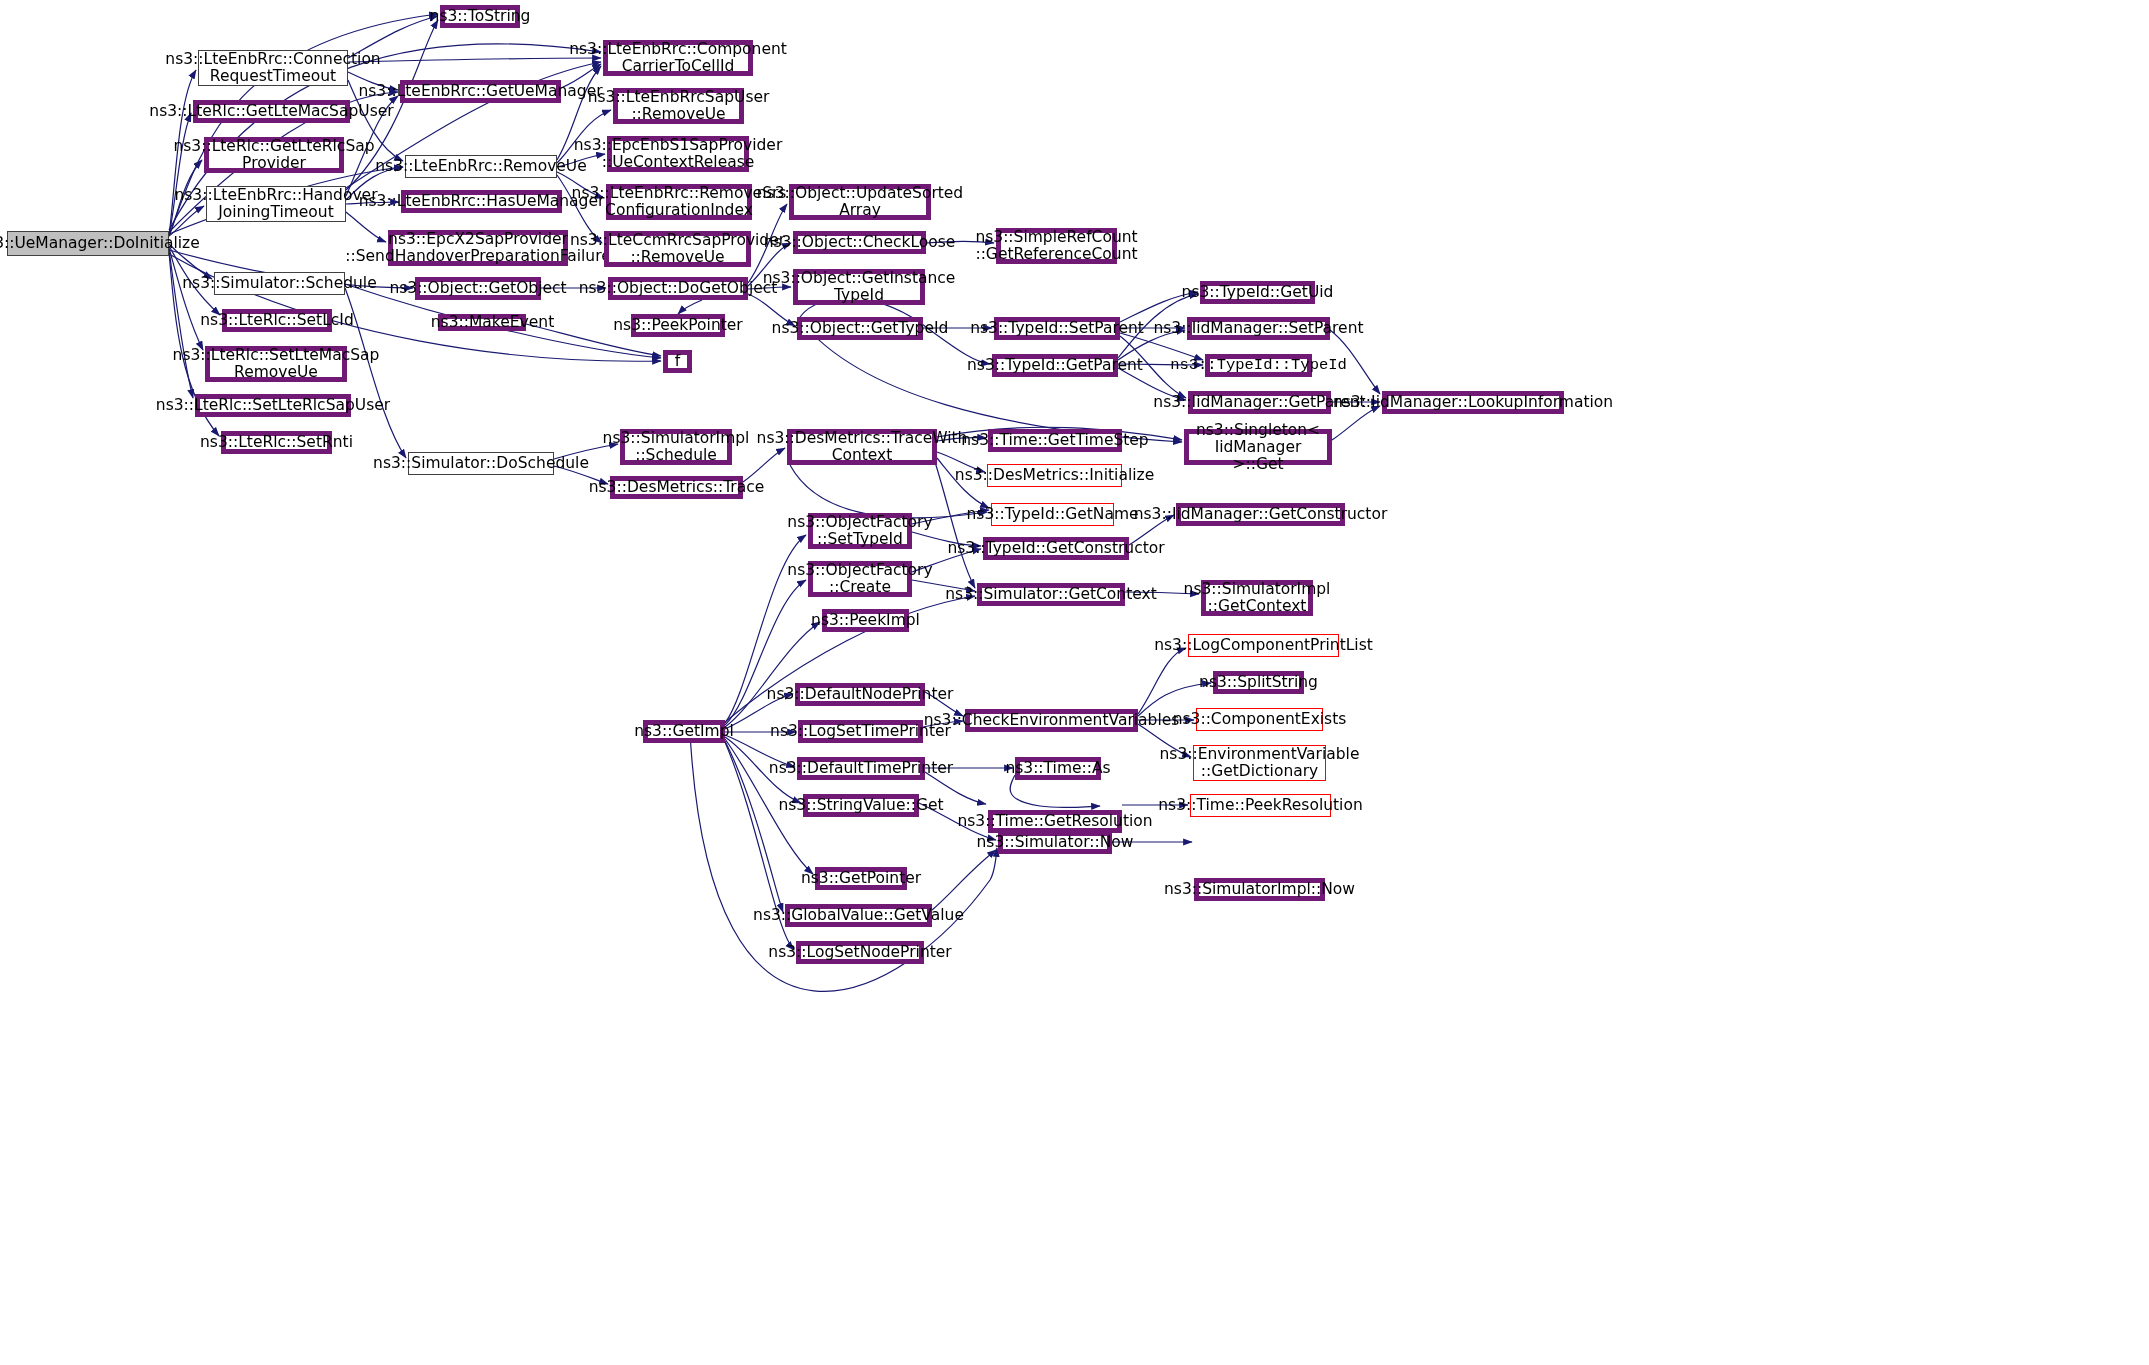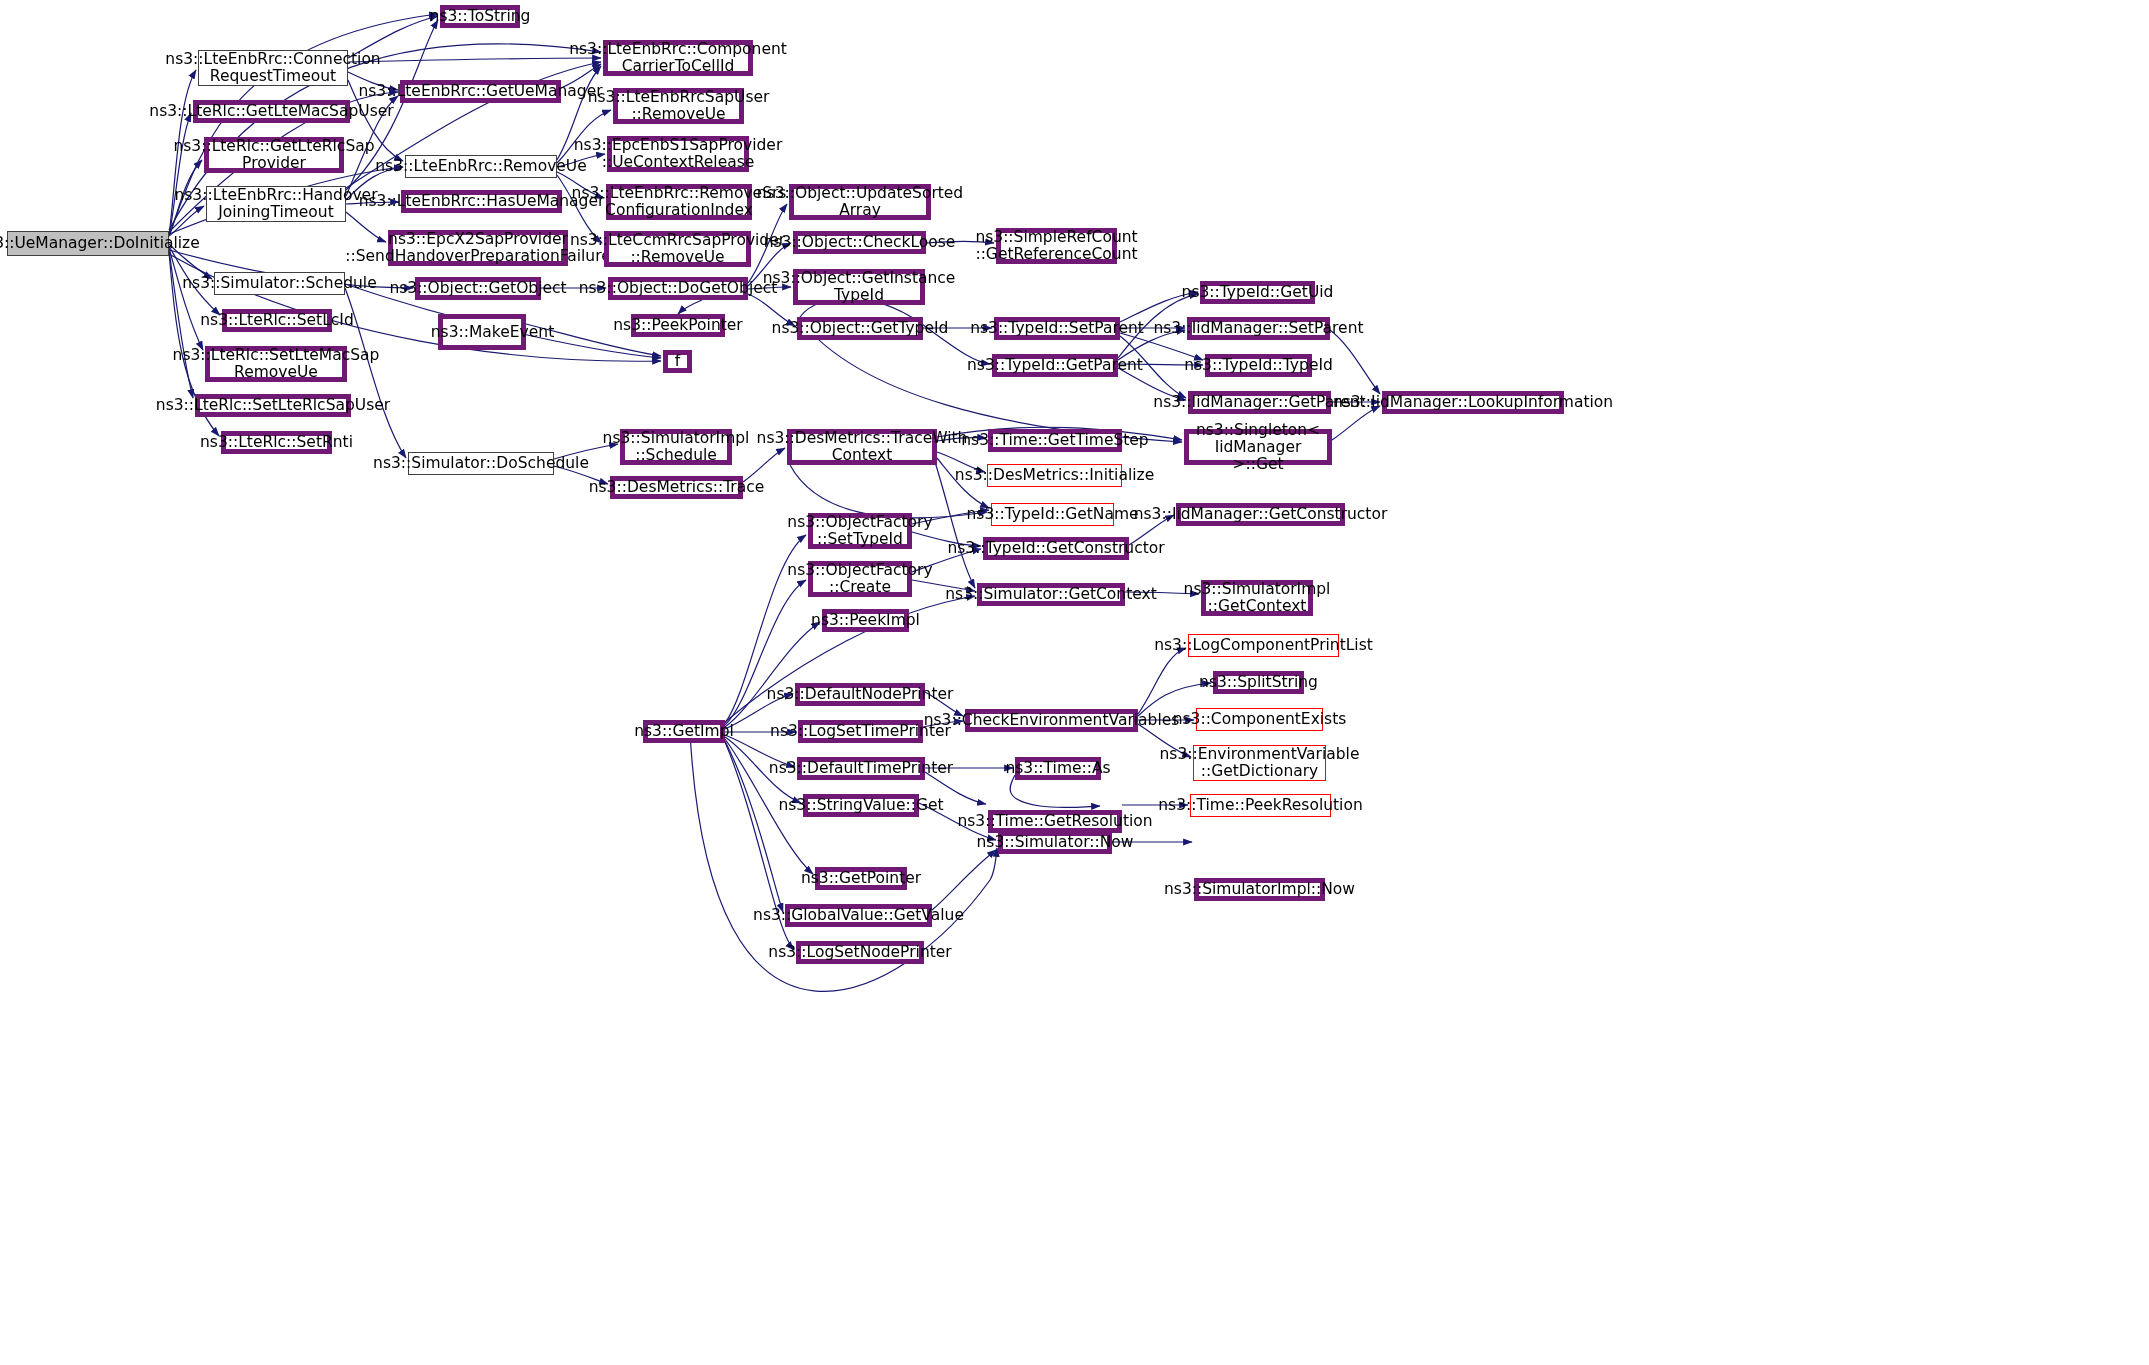--- a/index.html
+++ b/index.html
@@ -171,37 +171,37 @@
 ConfigurationIndex</div>
       <div class="node thin" style="left: 604px; top: 231px; width: 147px; height: 36px;">ns3::LteCcmRrcSapProvider
 ::RemoveUe</div>
       <div class="node" style="left: 214px; top: 272px; width: 131px; height: 23px;">ns3::Simulator::Schedule</div>
       <div class="node thin" style="left: 222px; top: 309px; width: 110px; height: 23px;">ns3::LteRlc::SetLcId</div>
       <div class="node thin" style="left: 205px; top: 346px; width: 142px; height: 36px;">ns3::LteRlc::SetLteMacSap
 RemoveUe</div>
       <div class="node thin" style="left: 195px; top: 394px; width: 156px; height: 23px;">ns3::LteRlc::SetLteRlcSapUser</div>
       <div class="node thin" style="left: 221px; top: 431px; width: 111px; height: 23px;">ns3::LteRlc::SetRnti</div>
       <div class="node thin" style="left: 415px; top: 277px; width: 126px; height: 23px;">ns3::Object::GetObject</div>
-      <div class="node thin" style="left: 438px; top: 314px; width: 88px; height: 36px; padding-left: 24px;">ns3::MakeEvent</div>
+      <div class="node thin" style="left: 438px; top: 314px; width: 88px; height: 17px; padding-left: 24px;">ns3::MakeEvent</div>
       <div class="node thin" style="left: 608px; top: 277px; width: 140px; height: 23px;">ns3::Object::DoGetObject</div>
       <div class="node thin" style="left: 631px; top: 314px; width: 94px; height: 23px;">ns3::PeekPointer</div>
       <div class="node thin" style="left: 663px; top: 350px; width: 29px; height: 23px;">f</div>
       <div class="node thin" style="left: 789px; top: 184px; width: 142px; height: 36px;">ns3::Object::UpdateSorted
 Array</div>
       <div class="node thin" style="left: 793px; top: 231px; width: 133px; height: 23px;">ns3::Object::CheckLoose</div>
       <div class="node thin" style="left: 793px; top: 269px; width: 132px; height: 36px;">ns3::Object::GetInstance
 TypeId</div>
       <div class="node thin" style="left: 797px; top: 317px; width: 126px; height: 23px;">ns3::Object::GetTypeId</div>
       <div class="node thin" style="left: 996px; top: 228px; width: 121px; height: 36px;">ns3::SimpleRefCount
 ::GetReferenceCount</div>
       <div class="node thin" style="left: 994px; top: 317px; width: 126px; height: 23px;">ns3::TypeId::SetParent</div>
       <div class="node thin" style="left: 992px; top: 354px; width: 126px; height: 23px;">ns3::TypeId::GetParent</div>
       <div class="node thin" style="left: 1200px; top: 281px; width: 115px; height: 23px;">ns3::TypeId::GetUid</div>
       <div class="node thin" style="left: 1187px; top: 317px; width: 143px; height: 23px;">ns3::IidManager::SetParent</div>
-      <div class="node thin" style="left: 1205px; top: 354px; width: 107px; height: 23px;">ns3::TypeId::TypeId</div>
+      <div class="node thin" style="left: 1205px; top: 354px; width: 107px; height: 23px; font-family: Liberation Mono, monospace;">ns3::TypeId::TypeId</div>
       <div class="node thin" style="left: 1188px; top: 391px; width: 143px; height: 23px;">ns3::IidManager::GetParent</div>
       <div class="node thin" style="left: 1382px; top: 391px; width: 182px; height: 23px;">ns3::IidManager::LookupInformation</div>
       <div class="node thin" style="left: 1184px; top: 429px; width: 148px; height: 36px; text-align: center;">ns3::Singleton&lt; IidManager
 &gt;::Get</div>
       <div class="node" style="left: 408px; top: 452px; width: 146px; height: 23px;">ns3::Simulator::DoSchedule</div>
       <div class="node thin" style="left: 620px; top: 429px; width: 112px; height: 36px;">ns3::SimulatorImpl
 ::Schedule</div>
       <div class="node thin" style="left: 610px; top: 476px; width: 133px; height: 23px;">ns3::DesMetrics::Trace</div>
       <div class="node thin" style="left: 787px; top: 429px; width: 150px; height: 36px;">ns3::DesMetrics::TraceWith
 Context</div>

